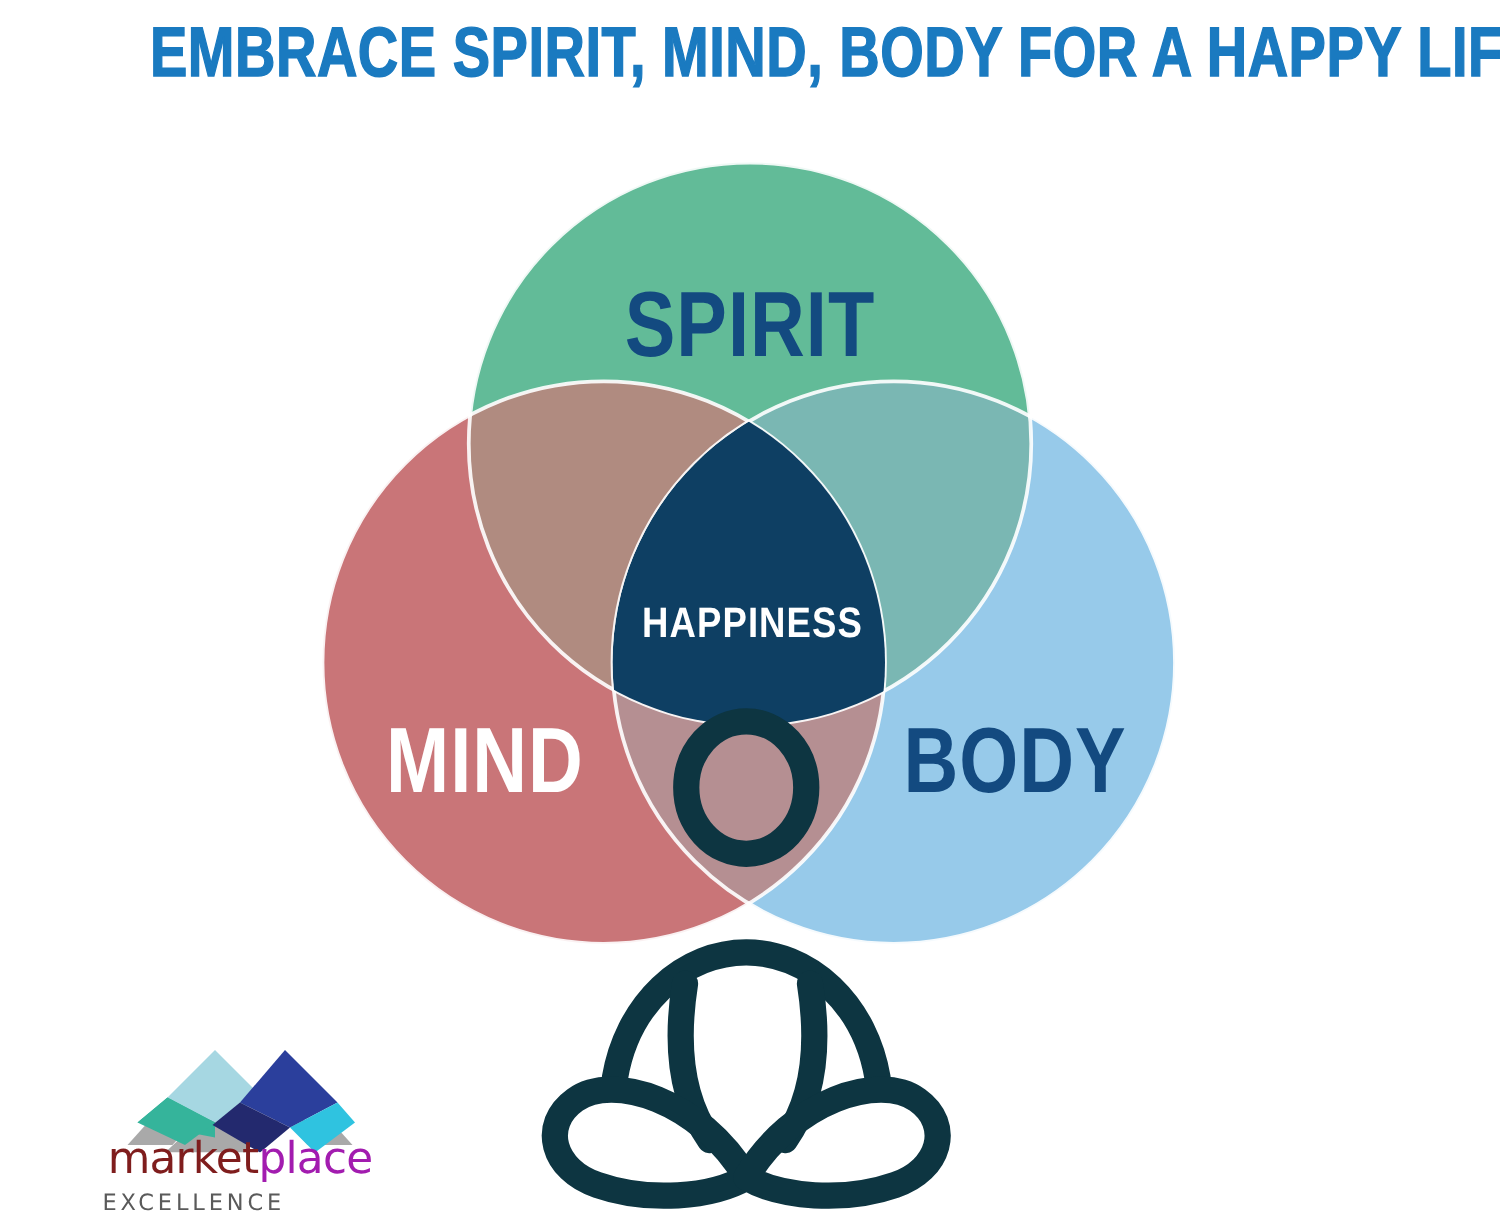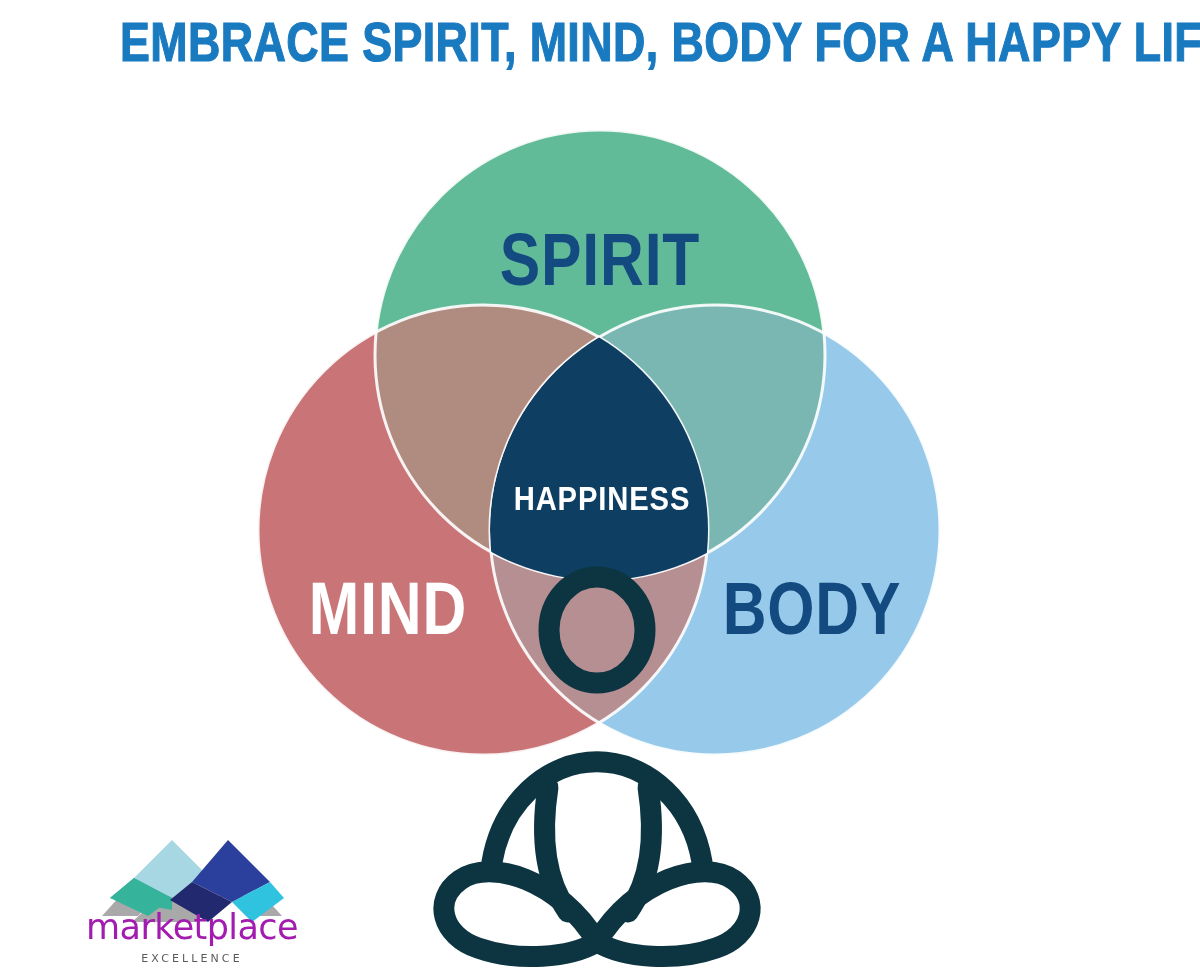--- a/index.html
+++ b/index.html
@@ -62,30 +62,30 @@
     top: 74px;
     width: 220px;
     text-align: center;
     font-family: "DejaVu Sans", sans-serif;
     font-size: 35px;
     font-weight: 400;
     letter-spacing: -0.6px;
     line-height: 1;
     white-space: nowrap;
   }
-  #logo-word .w1 { color: #a21caf; }
+  #logo-word .w1 { color: #7f1d1d; }
   #logo-word .w2 { color: #a21caf; }
   #logo-sub {
     position: absolute;
     left: 0;
     top: 116px;
     width: 220px;
-    text-align: center;
+    text-align: left;
     font-family: "DejaVu Sans", sans-serif;
-    font-size: 11px;
+    font-size: 18px;
     font-weight: 400;
     letter-spacing: 3.1px;
     color: #5a5a5a;
     white-space: nowrap;
   }
 </style>
 </head>
 <body>
 
 <div id="poster" style="background: rgb(255, 255, 255);">

